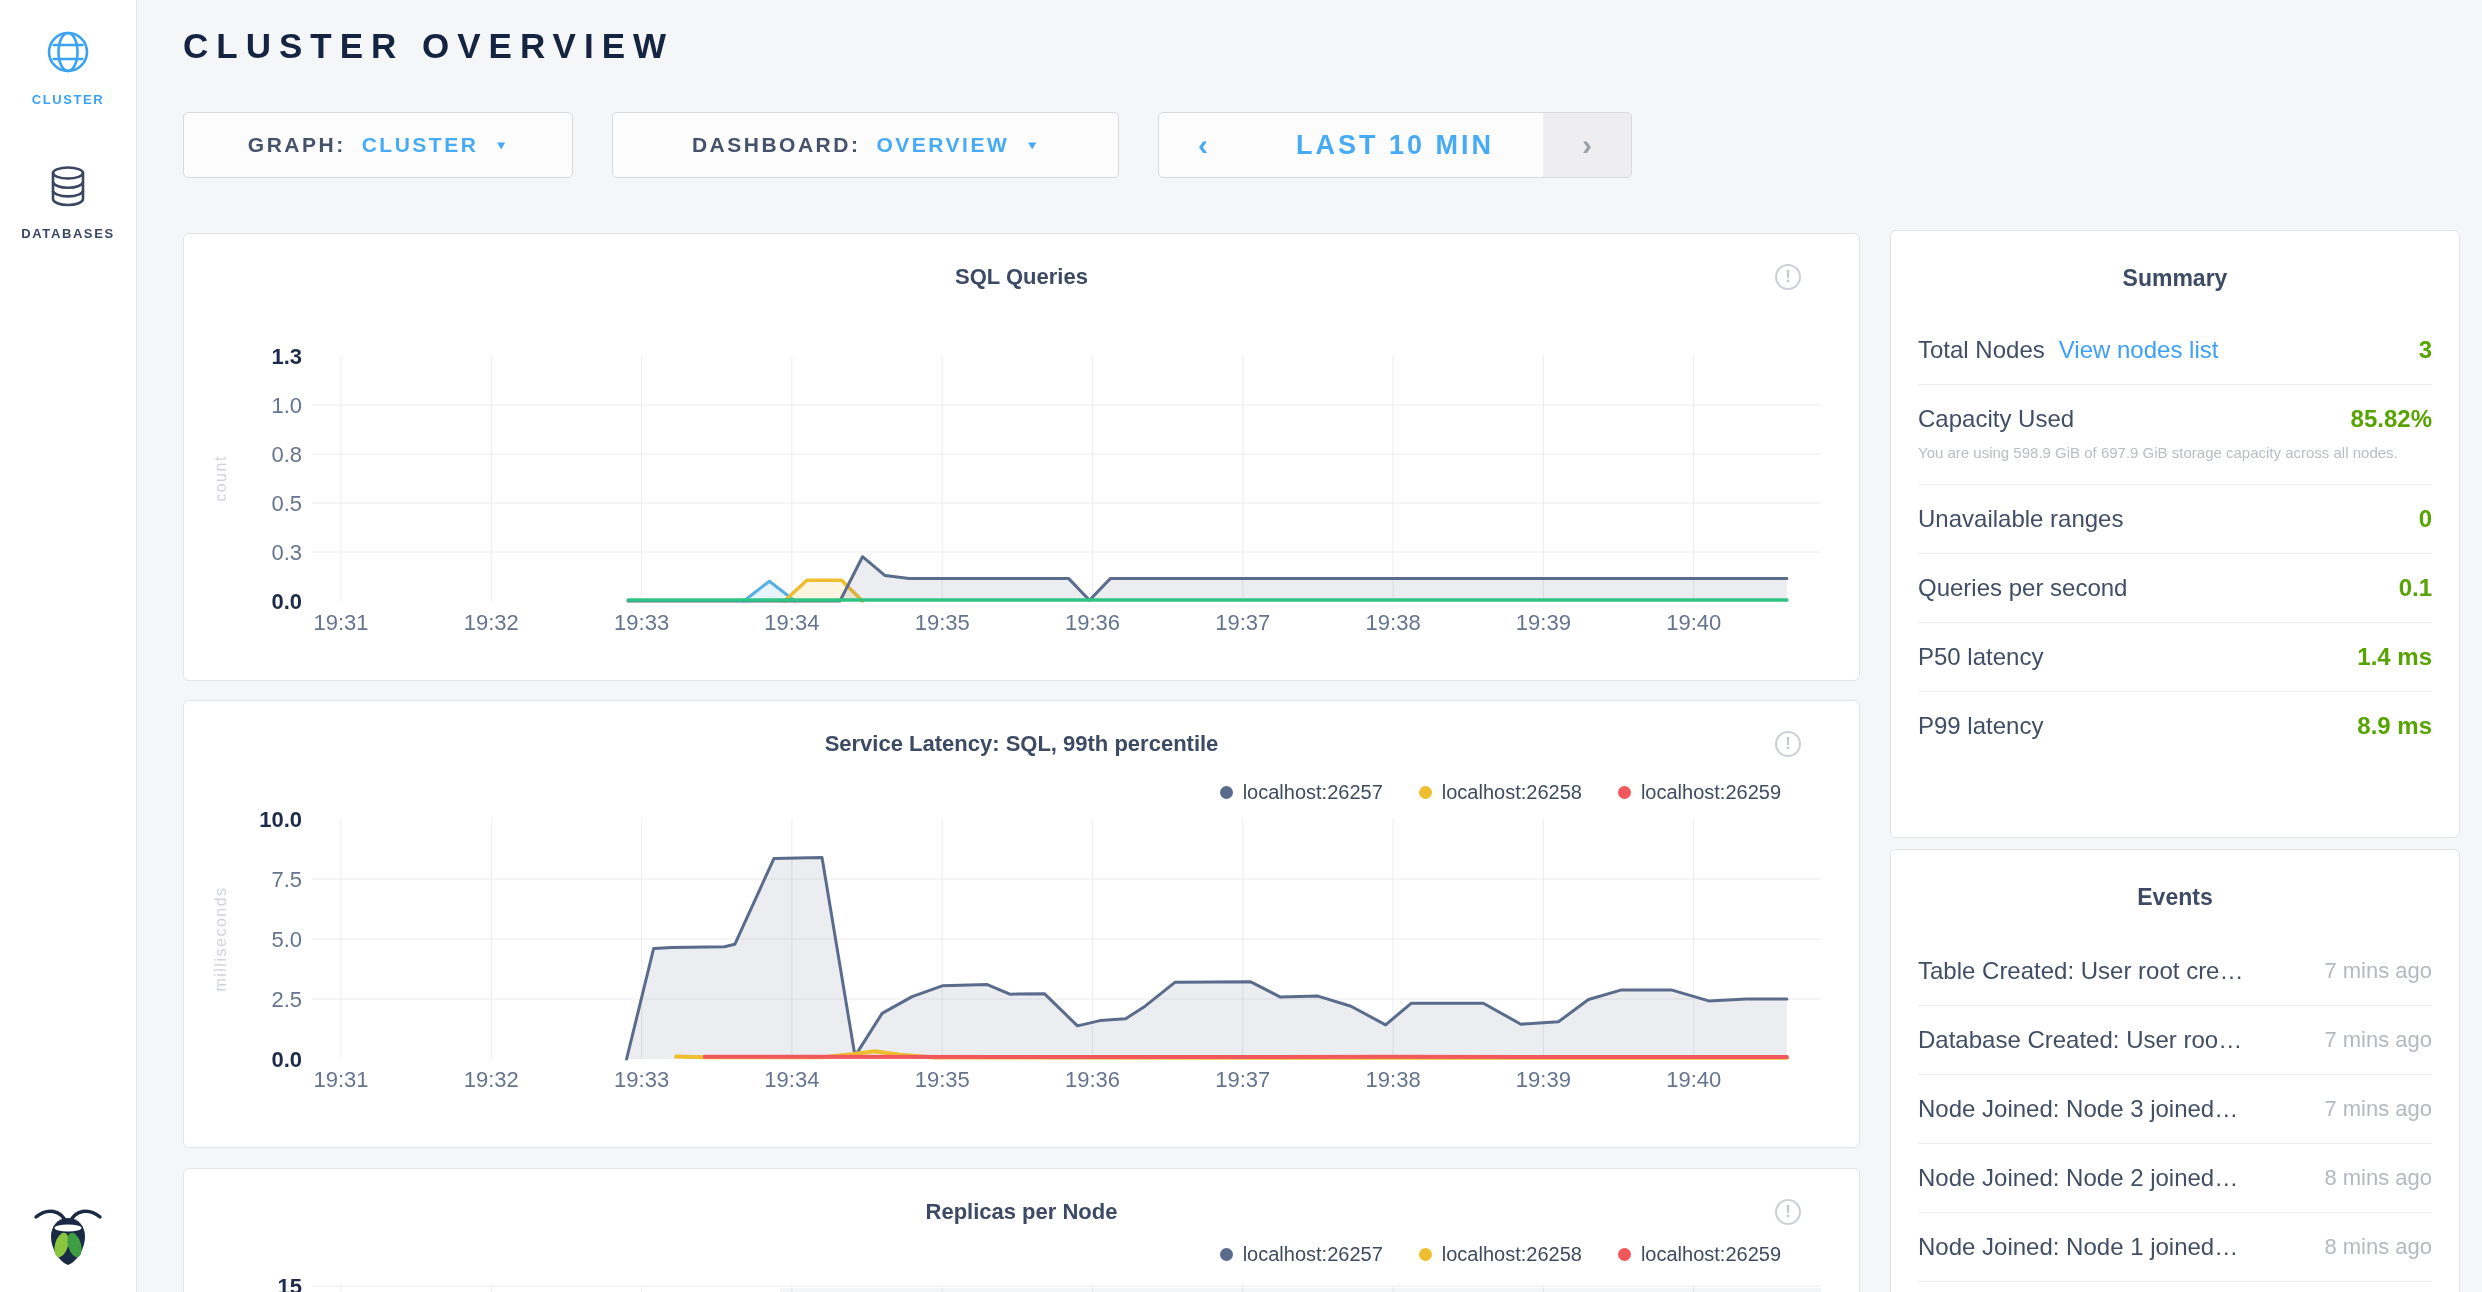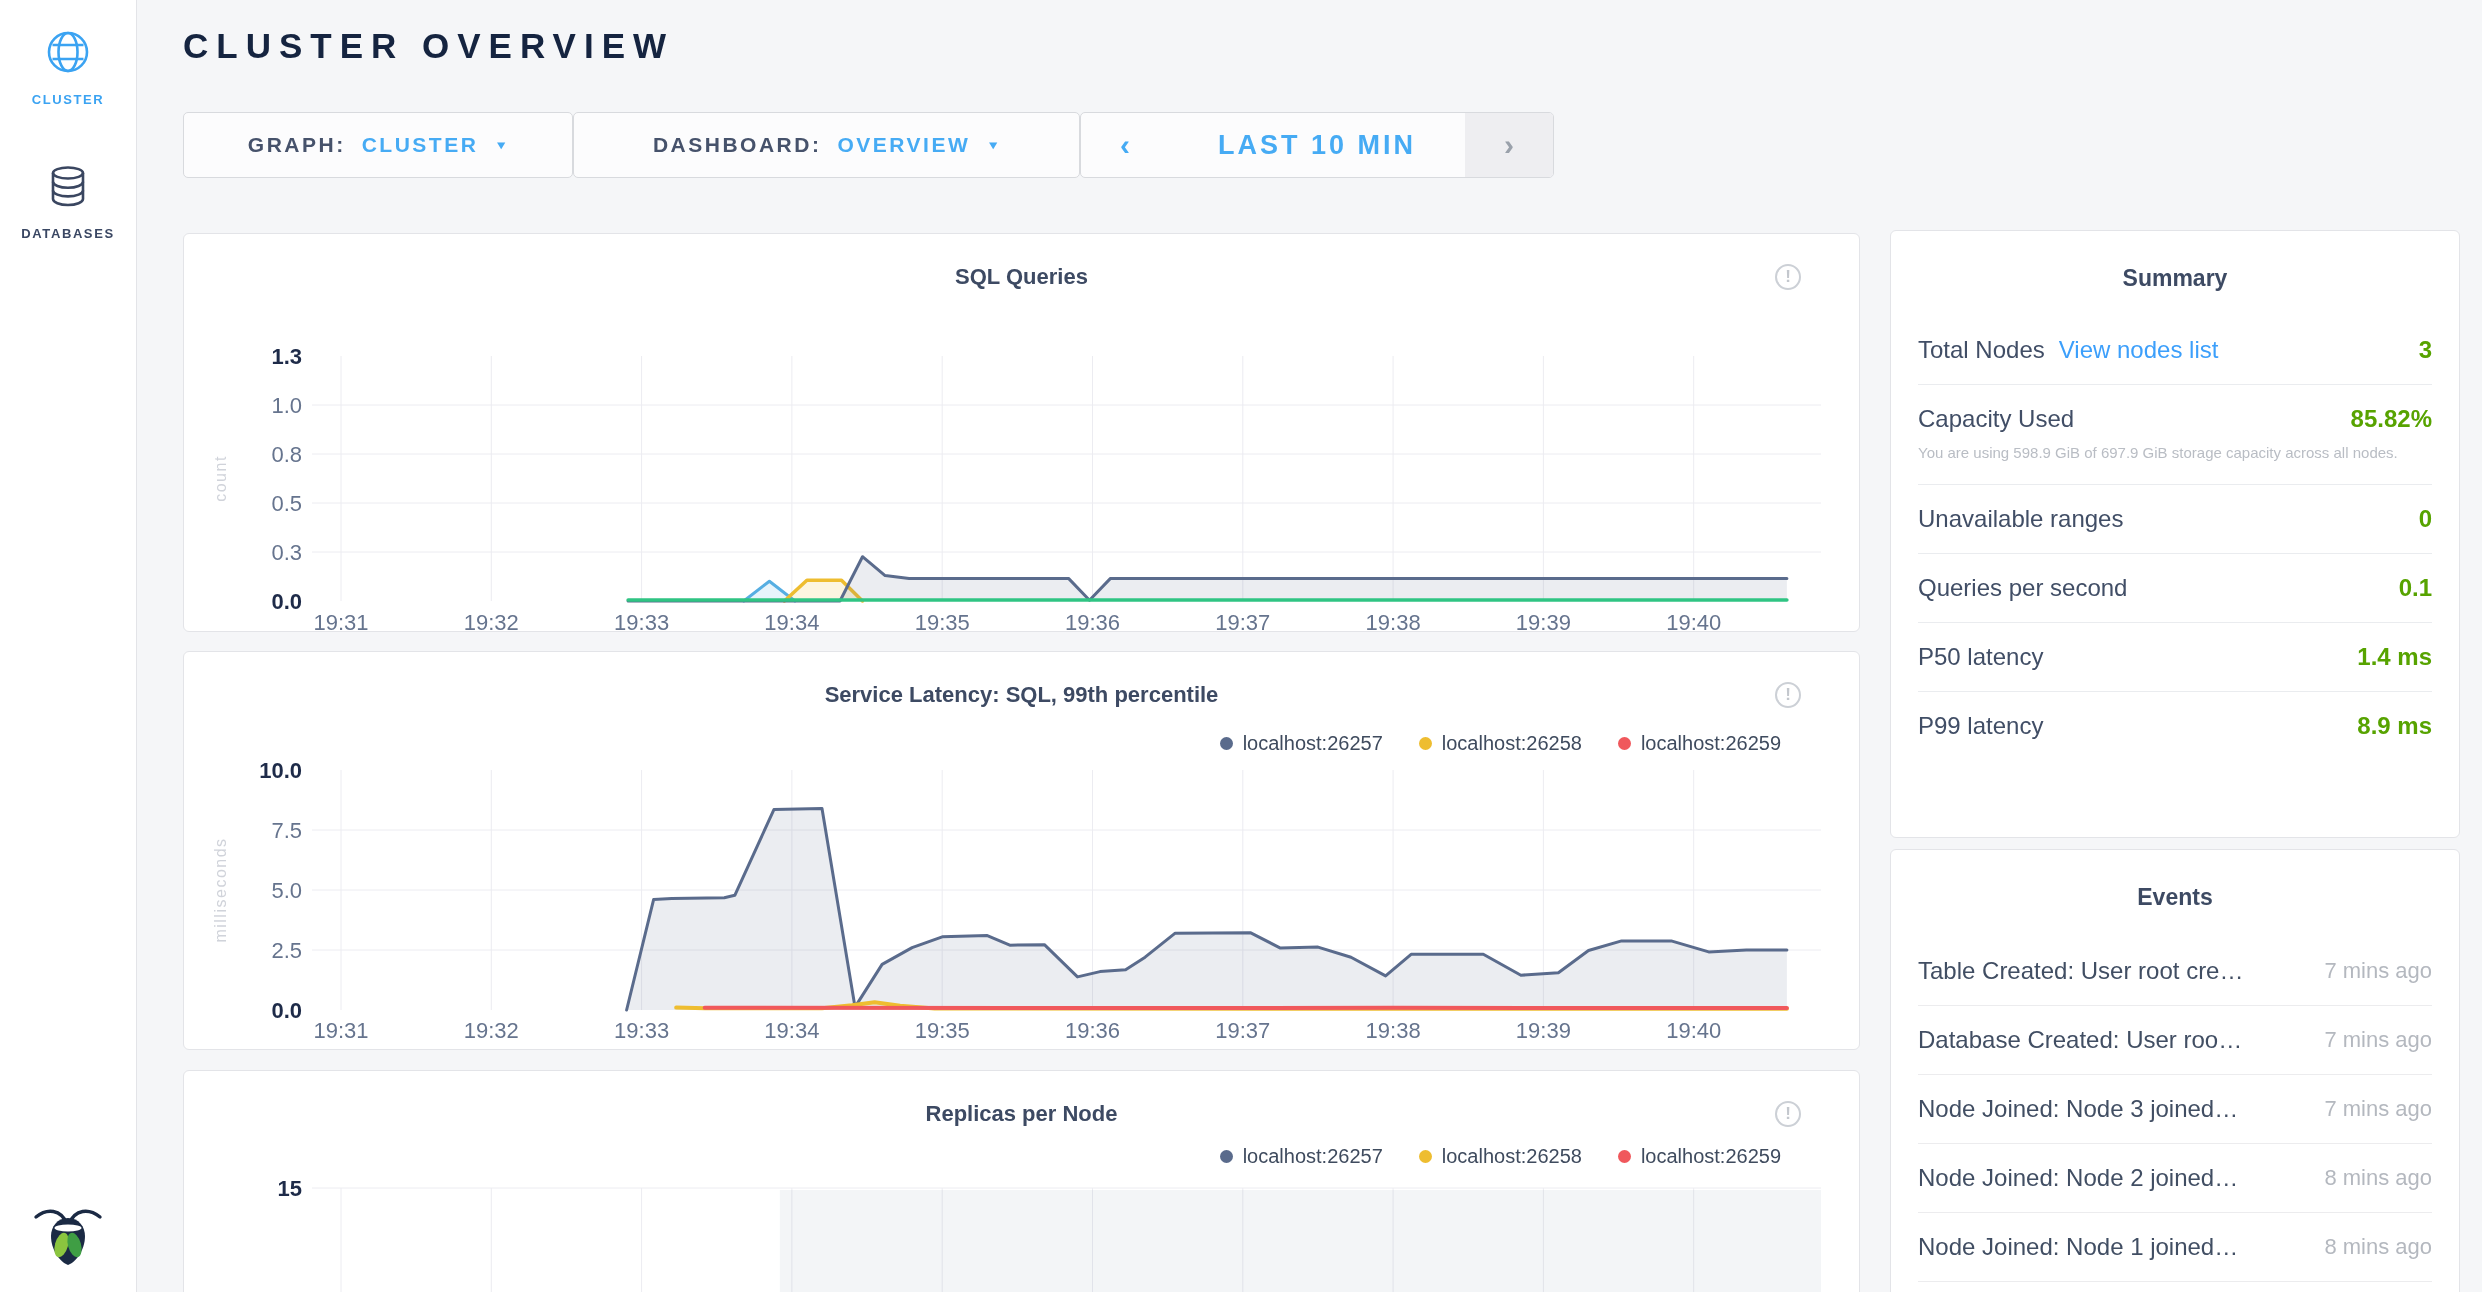--- a/index.html
+++ b/index.html
@@ -12,39 +12,39 @@
   #nav-cluster{top:28px;}
   #nav-databases{top:162px;}
   .nav-label{font-size:13px;font-weight:700;letter-spacing:1.6px;color:#3a4763;}
   .nav-item.active .nav-label{color:#3ba3f2;}
   #crdb-logo{position:absolute;bottom:18px;left:50%;transform:translateX(-50%);cursor:pointer;}
 
   
   main{position:absolute;left:137px;top:0;right:0;height:100%;}
   h1#title{position:absolute;left:46px;top:26px;margin:0;font-size:35px;font-weight:700;letter-spacing:8px;color:#152440;}
 
-  .controls{position:absolute;left:46px;top:112px;display:flex;}
+  .controls{position:absolute;left:46px;top:112px;display:flex;gap:39px;}
   .select{height:66px;background:#fcfcfd;border:1px solid #d8dade;border-radius:5px;display:flex;align-items:center;justify-content:center;gap:16px;cursor:pointer;box-sizing:border-box;}
   #graph-dd{width:390px;} #dash-dd{width:507px;}
   .sel-label{font-size:21px;font-weight:700;letter-spacing:2.5px;color:#46526b;}
   .sel-value{font-size:21px;font-weight:700;letter-spacing:2.5px;color:#46abf4;}
   .caret{color:#46abf4;font-size:14px;transform:scaleY(.8);}
   .timewin{display:flex;height:66px;border:1px solid #d8dade;border-radius:5px;overflow:hidden;background:#fcfcfd;box-sizing:border-box;}
   .timewin button{font-family:inherit;border:none;background:transparent;cursor:pointer;}
   .tw-btn{width:88px;color:#46abf4;font-size:30px;font-weight:700;border-right:1px solid #d8dade;}
   .tw-label{width:296px;font-size:27px;font-weight:700;letter-spacing:3px;color:#46abf4;border-right:1px solid #d8dade;}
   .tw-btn.next{background:#eeeef1;color:#9aa1ab;border-right:none;}
 
   
   .charts-col{position:absolute;left:46px;top:233px;width:1677px;}
   .side-col{position:absolute;left:1753px;top:230px;width:570px;}
 
   .card{background:#fff;border:1px solid #e3e4e8;border-radius:6px;box-sizing:border-box;}
   .chart-card{position:relative;width:1677px;}
-  #chart-card-0,#chart-card-1{height:399px;margin-bottom:19px;}
+  #chart-card-0,#chart-card-1{height:448px;margin-bottom:19px;}
   #chart-card-1{margin-bottom:20px;}
   #chart-card-2{height:420px;}
   .chart-title{position:absolute;top:30px;left:0;width:100%;text-align:center;font-size:22px;font-weight:700;color:#3d4a63;}
   .info-icon{position:absolute;top:30px;right:58px;width:26px;height:26px;border:2px solid #ccd0d6;border-radius:50%;color:#c3c7cd;font-size:17px;font-weight:700;display:flex;align-items:center;justify-content:center;cursor:pointer;box-sizing:border-box;}
   .legend{position:absolute;display:flex;gap:36px;right:78px;}
   #chart-card-1 .legend{top:80px;} #chart-card-2 .legend{top:74px;}
   .legend-item{display:flex;align-items:center;gap:10px;font-size:20px;color:#3f4b5e;}
   .legend-dot{width:13px;height:13px;border-radius:50%;}
   svg.plot{position:absolute;left:0;top:0;pointer-events:none;}
   .grid{stroke:#ececf1;stroke-width:1;}

